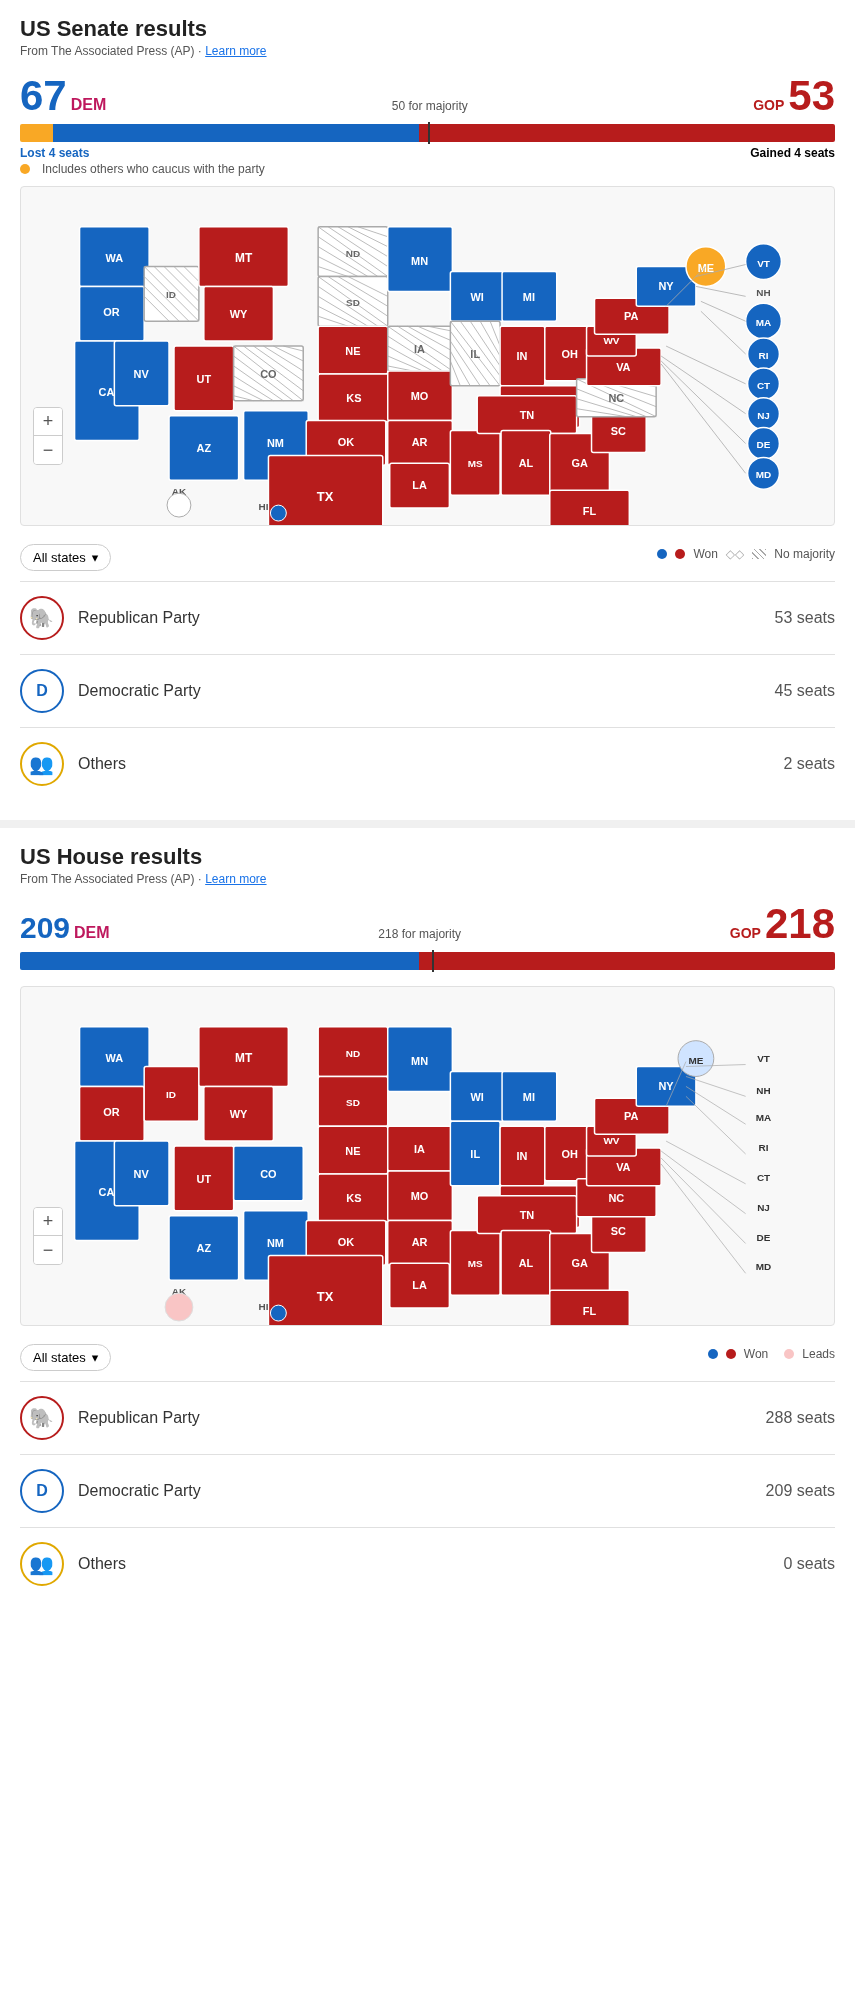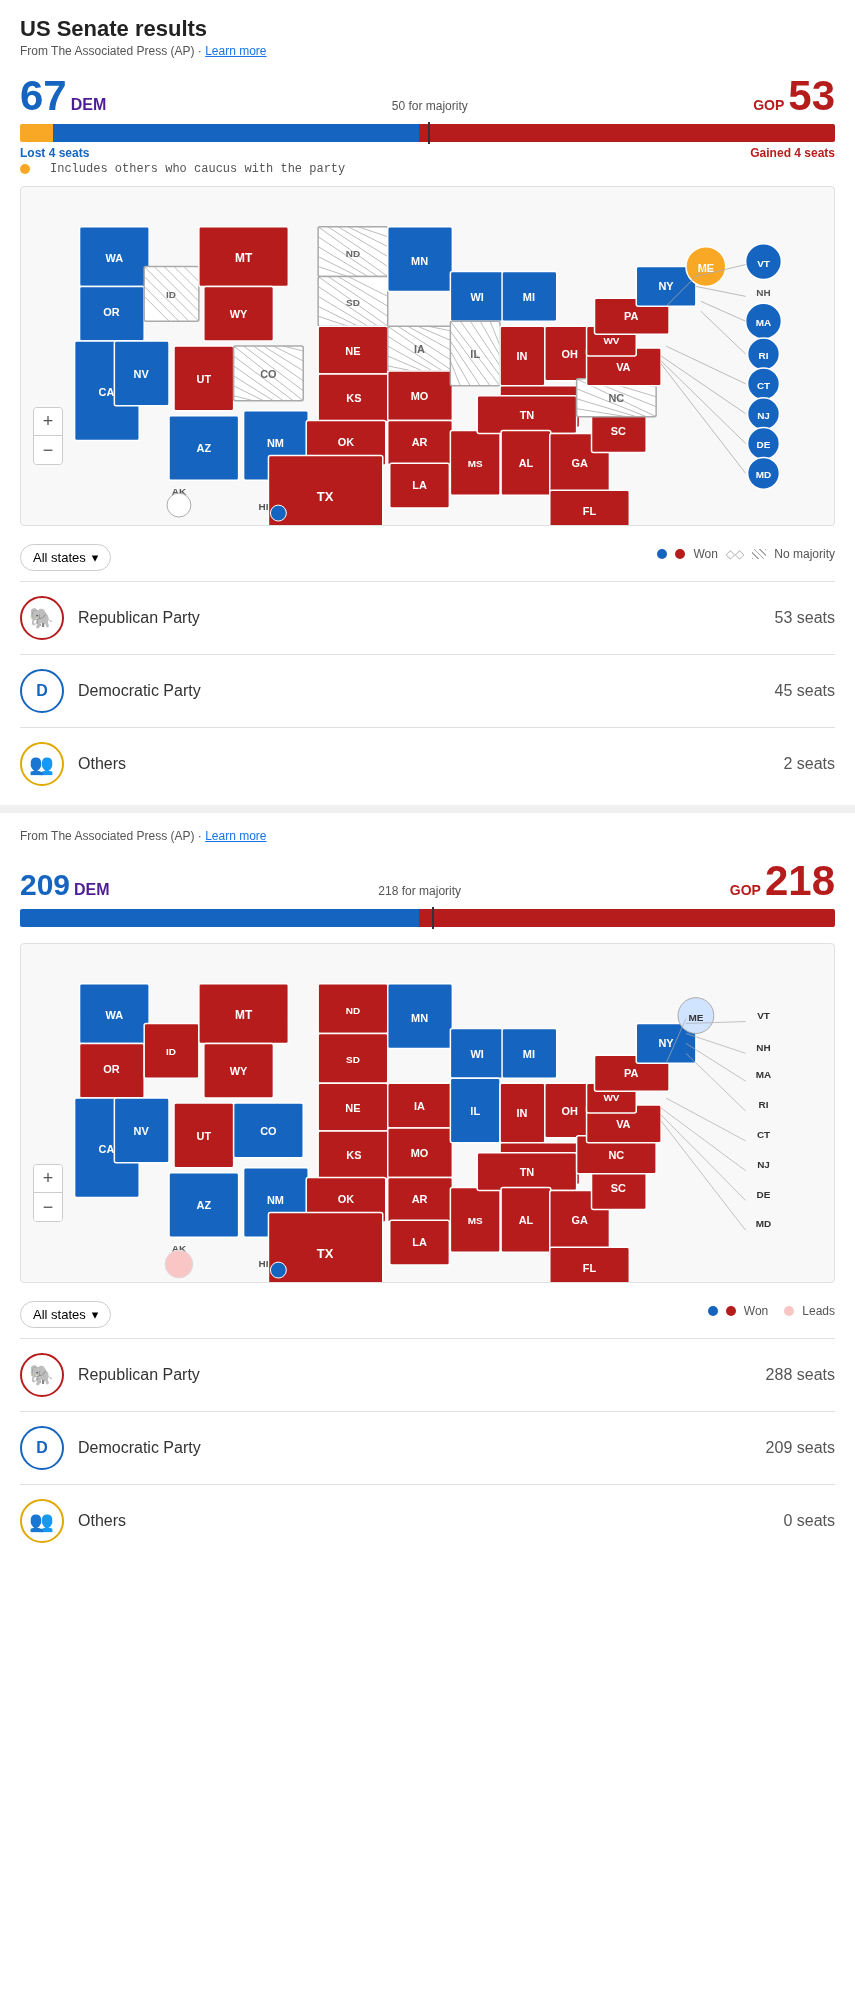--- a/index.html
+++ b/index.html
@@ -3,21 +3,21 @@
   <meta charset="utf-8">
   <style>
     * { box-sizing: border-box; margin: 0; padding: 0; }
     body {
       font-family: Arial, sans-serif;
       background: #fff;
       width: 855px;
       color: #333;
     }
     .section {
-      padding: 16px 20px 5px 20px;
+      padding: 16px 20px 20px 20px;
     }
     .section-title {
       font-size: 22px;
       font-weight: bold;
       color: #222;
       margin-bottom: 2px;
     }
     .source-line {
       font-size: 12px;
       color: #555;
@@ -42,21 +42,21 @@
       gap: 4px;
     }
     .dem-num {
       font-size: 42px;
       font-weight: bold;
       color: #1565c0;
     }
     .dem-label {
       font-size: 16px;
       font-weight: bold;
-      color: #4c1d95;
+      color: #be185d;
     }
     .majority-label {
       font-size: 12px;
       color: #555;
       text-align: center;
     }
     .gop-score {
       display: flex;
       align-items: baseline;
       gap: 4px;
@@ -95,29 +95,28 @@
       height: 22px;
       background: #333;
     }
     .result-notes {
       display: flex;
       justify-content: space-between;
       font-size: 12px;
       margin-bottom: 2px;
     }
     .lost-seats { color: #1565c0; font-weight: bold; }
-    .gained-seats { color: #b91c1c; font-weight: bold; }
+    .gained-seats { color: #000000; font-weight: bold; }
     .includes-note {
       font-size: 12px;
       color: #555;
       display: flex;
       align-items: center;
-      gap: 20px;
+      gap: 12px;
       margin-bottom: 10px;
-      font-family: Liberation Mono, monospace;
     }
     .yellow-dot {
       width: 10px; height: 10px;
       background: #f9a825;
       border-radius: 50%;
       display: inline-block;
     }
     
     .map-container {
       position: relative;
@@ -553,20 +552,21 @@
       <div class="party-icon party-icon-oth">👥</div>
       <span class="party-name">Others</span>
       <span class="party-seats">2 seats</span>
     </div>
   </div>
 </div>
 
 <div class="divider"></div>
 
 <div class="section">
+  <div class="section-title">US House results</div>
   <div class="source-line">
     <span>From The Associated Press (AP) · </span>
     <a href="#">Learn more</a>
   </div>
 
   <div class="score-bar-container">
     <div class="score-row">
       <div class="dem-score">
         <span class="dem-num-house">209</span>
         <span class="dem-label">DEM</span>

